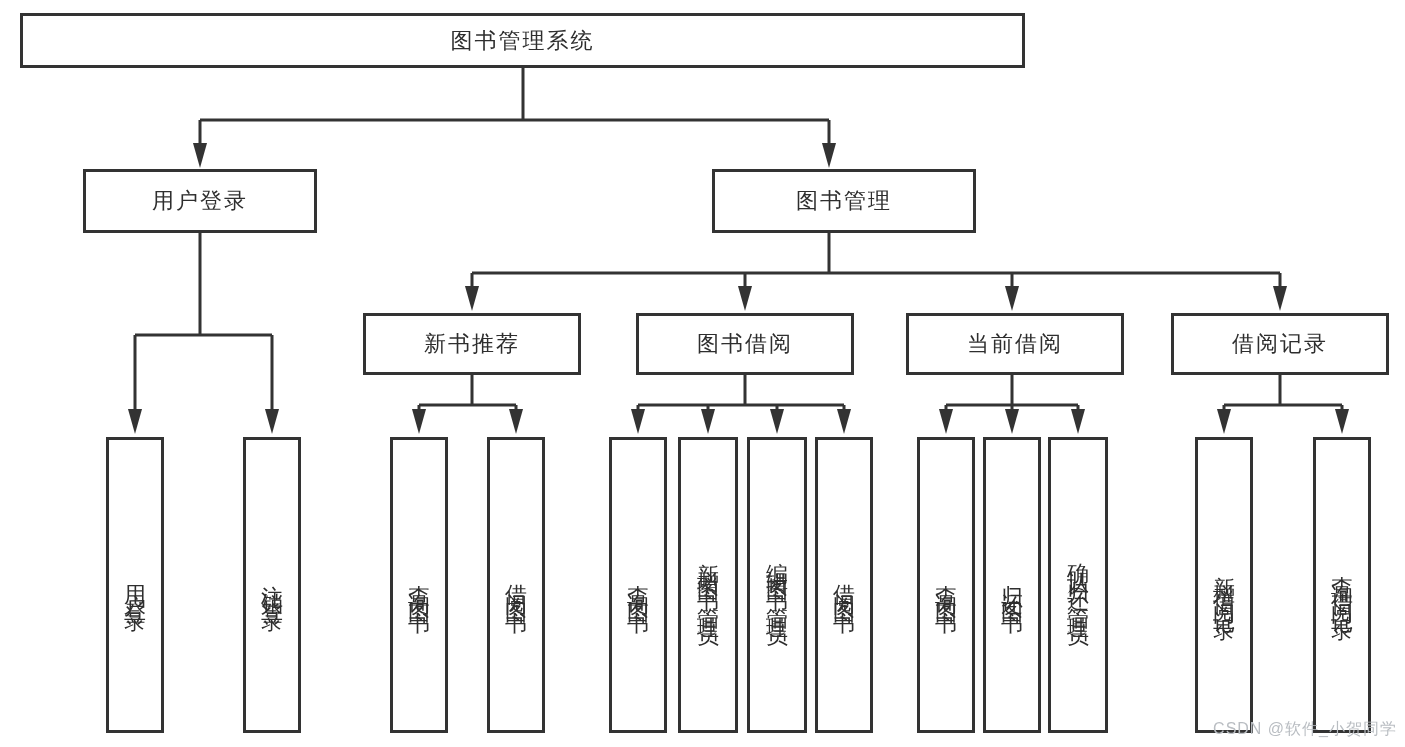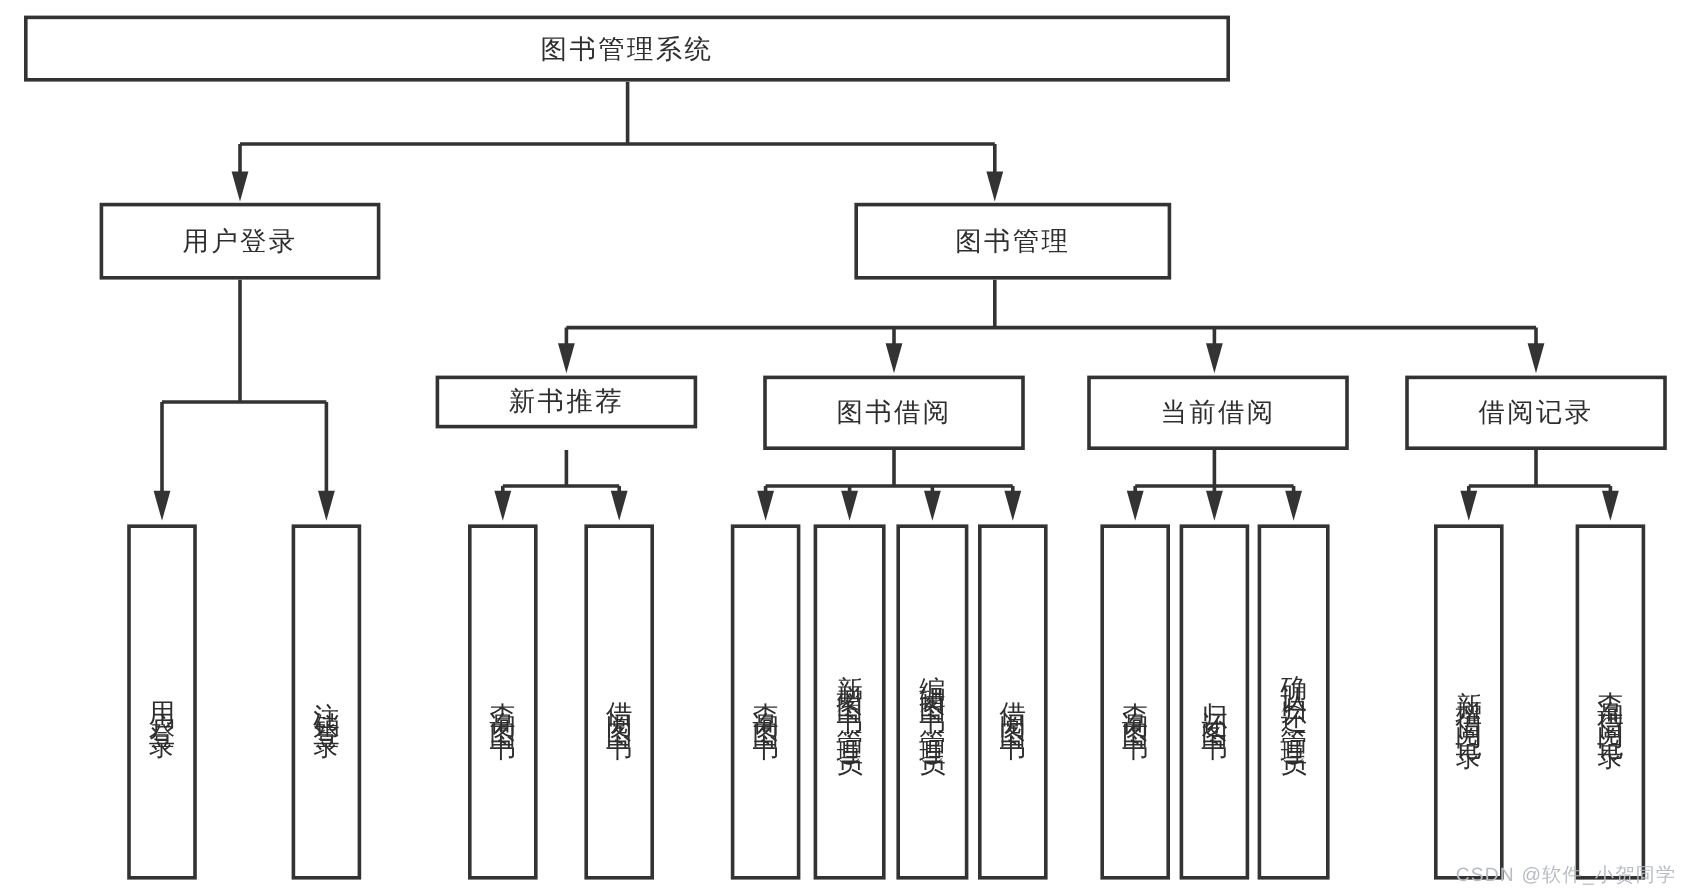--- a/index.html
+++ b/index.html
@@ -124,21 +124,21 @@
     <span>图书管理系统</span>
   </div>
 
   <div class="node" style="left:83px; top:169px; width:234px; height:64px;">
     <span>用户登录</span>
   </div>
   <div class="node" style="left:712px; top:169px; width:264px; height:64px;">
     <span>图书管理</span>
   </div>
 
-  <div class="node" style="left:363px; top:313px; width:218px; height:44px;">
+  <div class="node" style="left:363px; top:313px; width:218px; height:62px;">
     <span>新书推荐</span>
   </div>
   <div class="node" style="left:636px; top:313px; width:218px; height:62px;">
     <span>图书借阅</span>
   </div>
   <div class="node" style="left:906px; top:313px; width:218px; height:62px;">
     <span>当前借阅</span>
   </div>
   <div class="node" style="left:1171px; top:313px; width:218px; height:62px;">
     <span>借阅记录</span>

